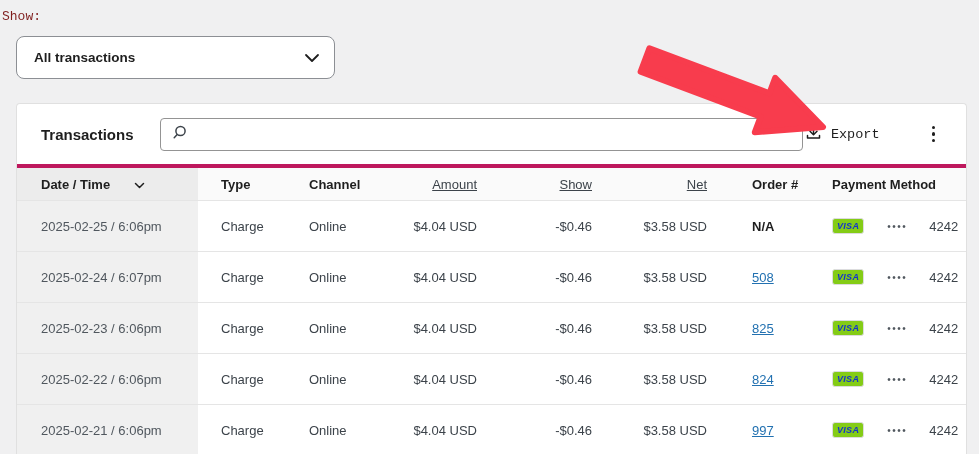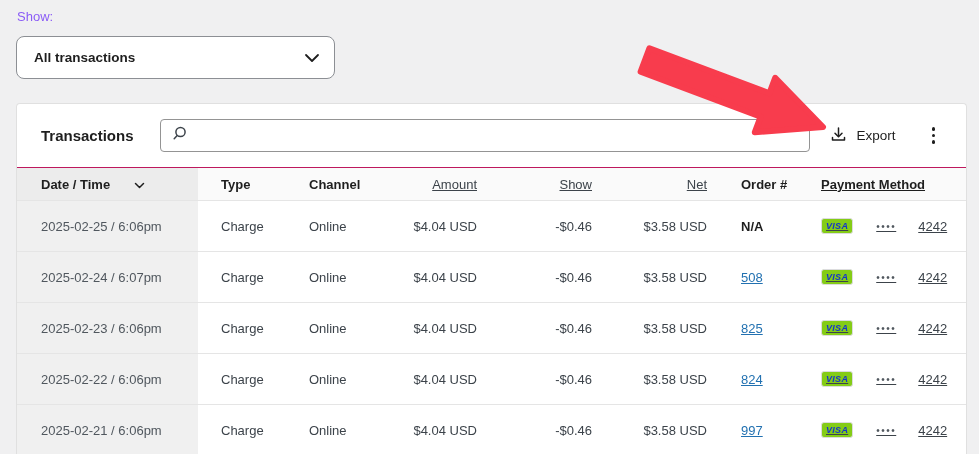--- a/index.html
+++ b/index.html
@@ -1,69 +1,69 @@
 <!DOCTYPE html>
 <html><head>
 <meta charset="utf-8">
 <style>
   * { margin:0; padding:0; box-sizing:border-box; }
   html,body { width:979px; height:454px; overflow:hidden; }
   body {
     font-family:"Liberation Sans","DejaVu Sans",sans-serif;
     background:#f0f0f1; position:relative; color:#3c434a;
   }
-  .filter-label { position:absolute; left:17px; top:9px; font-size:13px; color:#8b5cf6; }
+  .filter-label { position:absolute; left:2px; top:9px; font-size:13px; color:#7f1d1d;font-family:Liberation Mono, monospace; }
   .filter-select {
     position:absolute; left:16px; top:36px; width:319px; height:43px;
     background:#fff; border:1px solid #8c8f94; border-radius:8px;
     display:flex; align-items:center; padding:0 14px 0 17px; cursor:pointer;
   }
   .filter-select .sel-val { font-size:13.5px; font-weight:700; color:#1e1e1e; flex:1; }
   .card {
     position:absolute; left:16px; top:103px; width:951px; height:360px;
     background:#fff; border:1px solid #e0e0e0; border-bottom:none;
     border-radius:4px 4px 0 0;
   }
   .card-header {
     height:64px; display:flex; align-items:center;
-    border-bottom:1px solid #be185d; padding:0 25px 0 24px;
+    border-bottom:4px solid #be185d; padding:0 25px 0 24px;
   }
   .panel-title { font-size:15px; font-weight:700; color:#1e1e1e; }
   .search-box {
     position:relative; margin-left:26px; width:650px; height:33px;
     border:1px solid #949494; border-radius:4px; background:#fff;
     display:flex; align-items:center; padding-left:10px;
   }
   .search-box svg { flex:0 0 auto; }
   .search-input {
     border:none; outline:none; flex:1; height:100%; font-size:13px;
     font-family:inherit; background:transparent; padding:0 8px; color:#1e1e1e;
   }
-  .header-actions { margin-left:auto; display:flex; align-items:center; gap:28px; }
+  .header-actions { margin-left:auto; display:flex; align-items:center; gap:44px;font-family:Liberation Mono, monospace; }
   .export-btn {
     display:flex; align-items:center; gap:9px; background:none; border:none;
     font-family:inherit; font-size:13.5px; color:#1e1e1e; cursor:pointer; padding:4px 2px;
   }
   .kebab-btn {
     background:none; border:none; cursor:pointer; padding:4px 6px;
     display:flex; flex-direction:column; gap:3px; align-items:center;
   }
   .kebab-btn i { width:3.5px; height:3.5px; border-radius:50%; background:#1e1e1e; }
   .trow { display:flex; align-items:stretch; border-bottom:1px solid #e5e5e5; }
   .thead { height:33px; background:#fafafa; }
   .drow { height:51px; background:#fff; }
   .c { display:flex; align-items:center; font-size:13px; color:#3c434a;gap:16px; }
   .c1 { width:181px; padding-left:24px; background:#f0f0f0; color:#50575e; }
   .c2 { width:88px; margin-left:23px; }
   .c3 { width:96px; }
   .c4 { width:72px; justify-content:flex-end; text-align:right; }
   .c5 { width:115px; justify-content:flex-end; text-align:right; }
   .c6 { width:115px; justify-content:flex-end; text-align:right; }
-  .c7 { width:80px; margin-left:34px;text-align:center; }
-  .c8 { width:124px; margin-left:0;text-decoration:underline; }
+  .c7 { width:80px; margin-left:45px;text-align:center; }
+  .c8 { width:124px; margin-left:0; }
   .th { font-weight:700; color:#1e1e1e; }
   .th.num-h { font-weight:400; color:#3c434a;text-decoration:underline; }
   .thead .c1 { background:#ececec; cursor:pointer; }
   .sort-chevron { margin-left:8px; }
   .order-na { font-weight:700; color:#1e1e1e; }
   .order-link { color:#2271b1; text-decoration:underline; cursor:pointer; }
   .visa-badge {
     display:inline-block; border:1px solid #dcdcde; border-radius:3px;
     background:#84cc16; padding:2.5px 4px; font-size:9px; font-weight:800;
     font-style:italic; letter-spacing:.3px; color:#1434cb; line-height:1;

